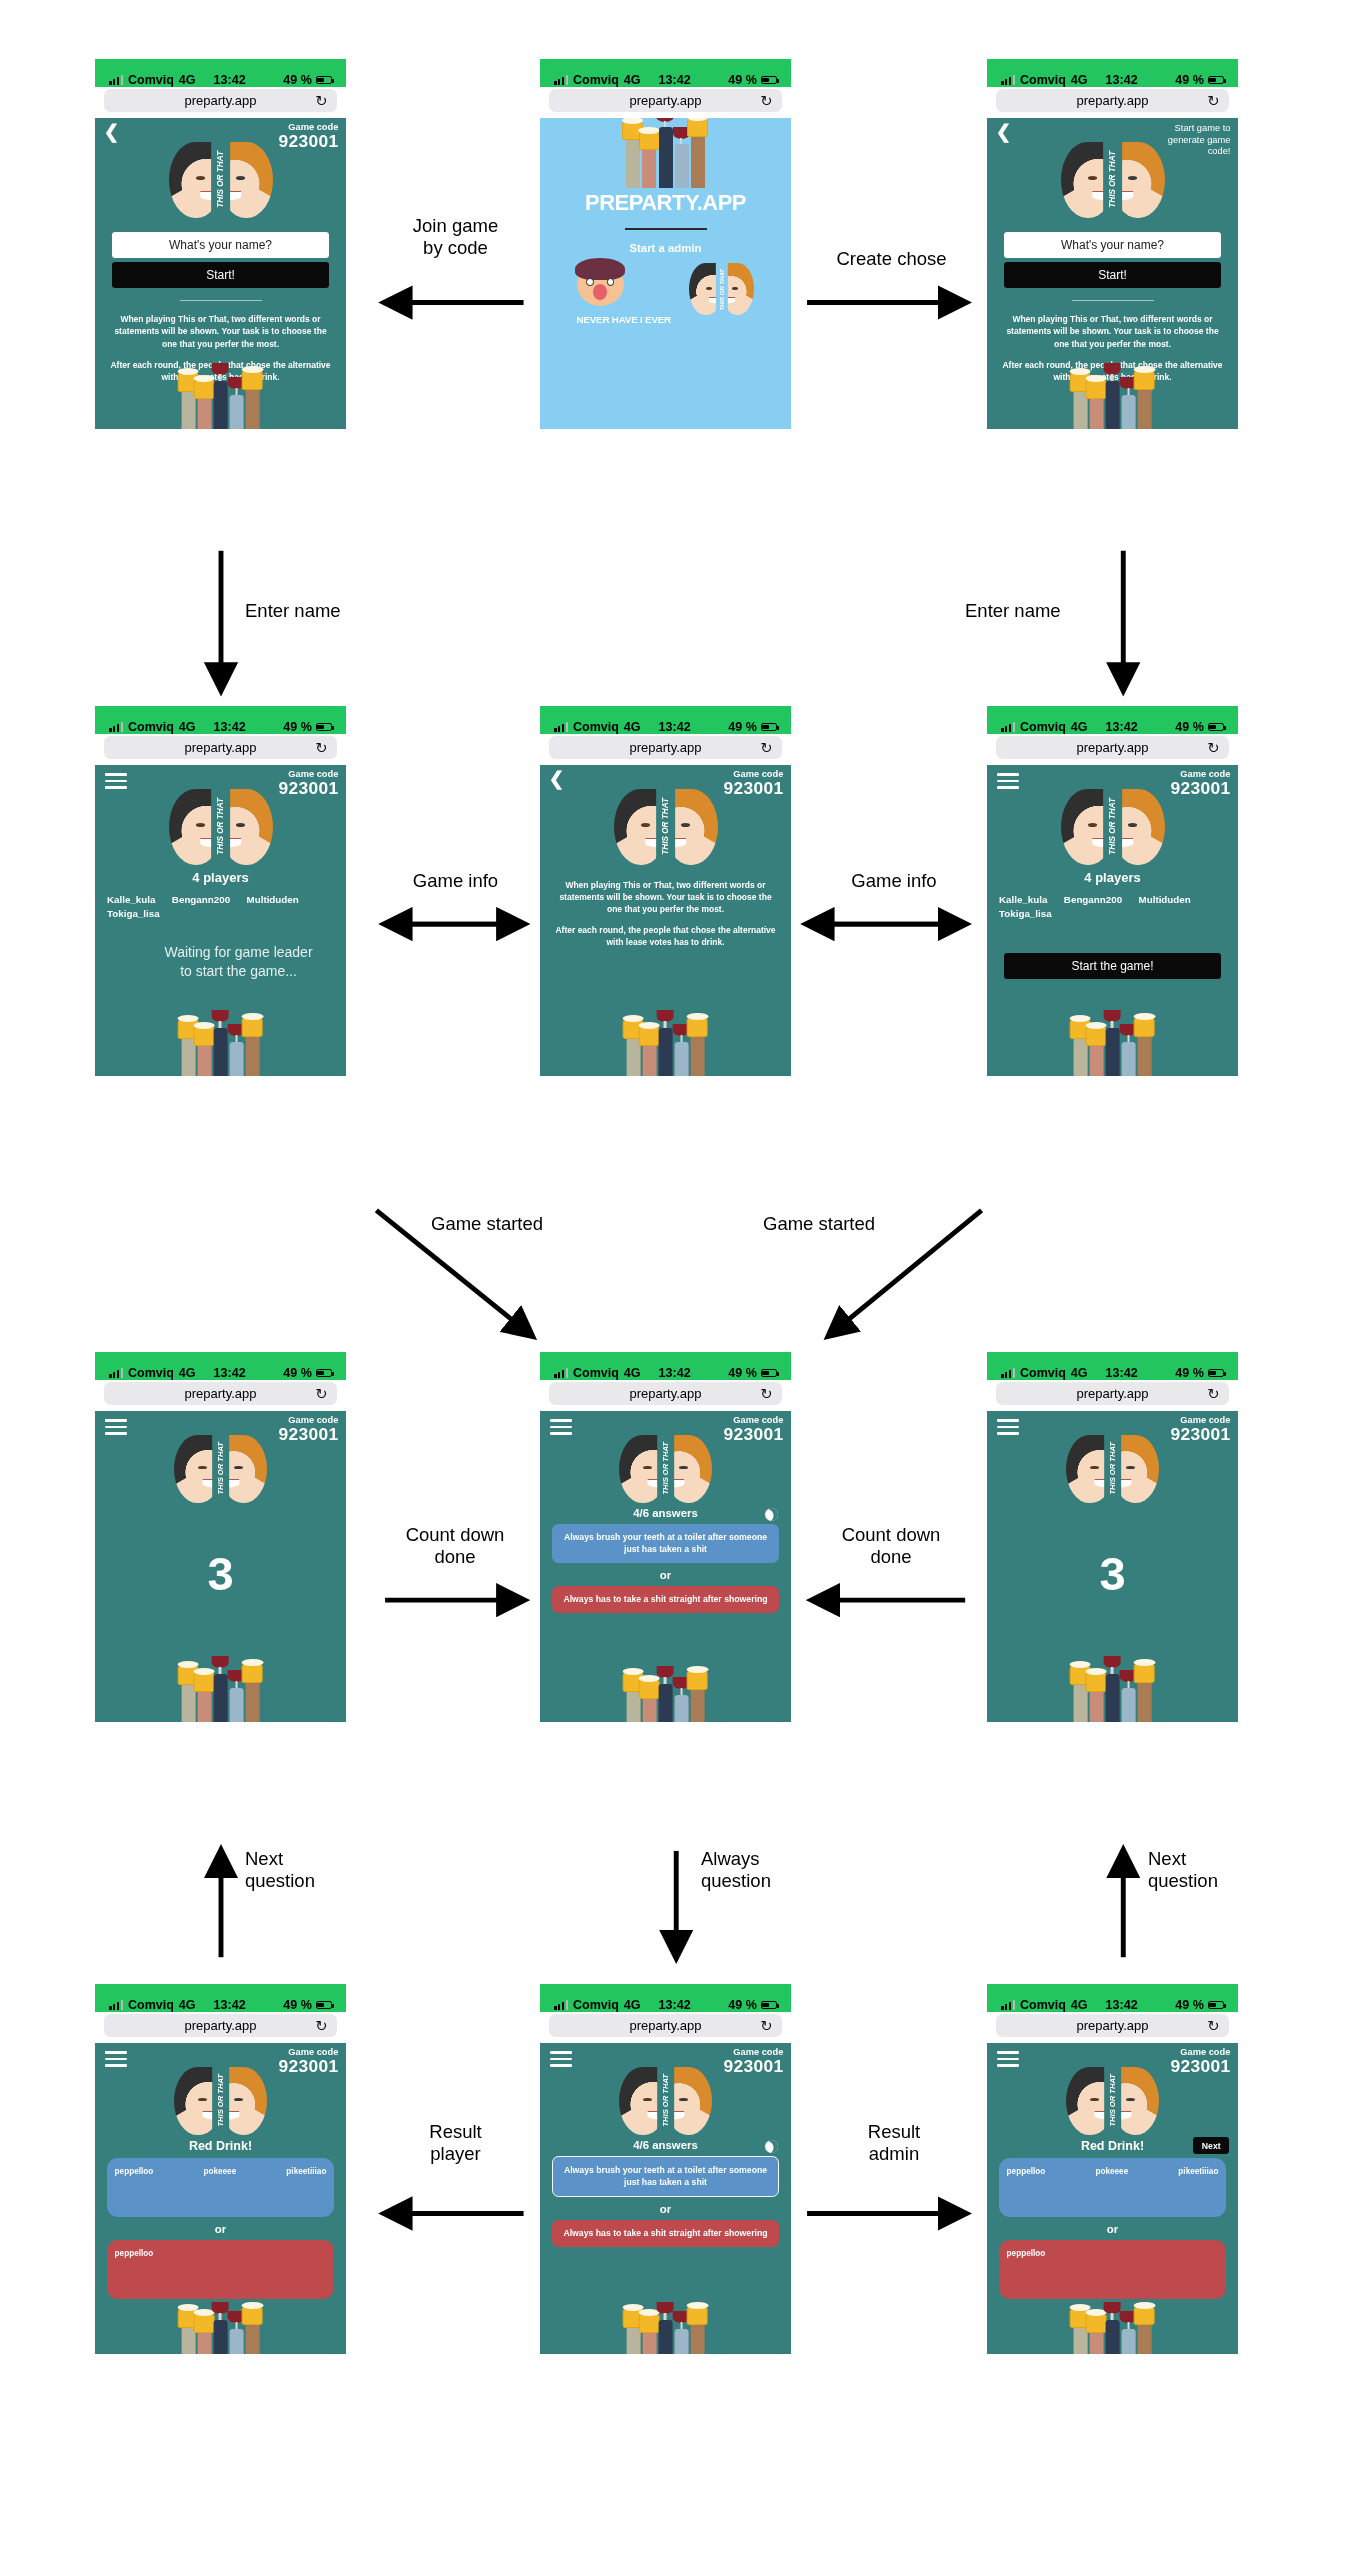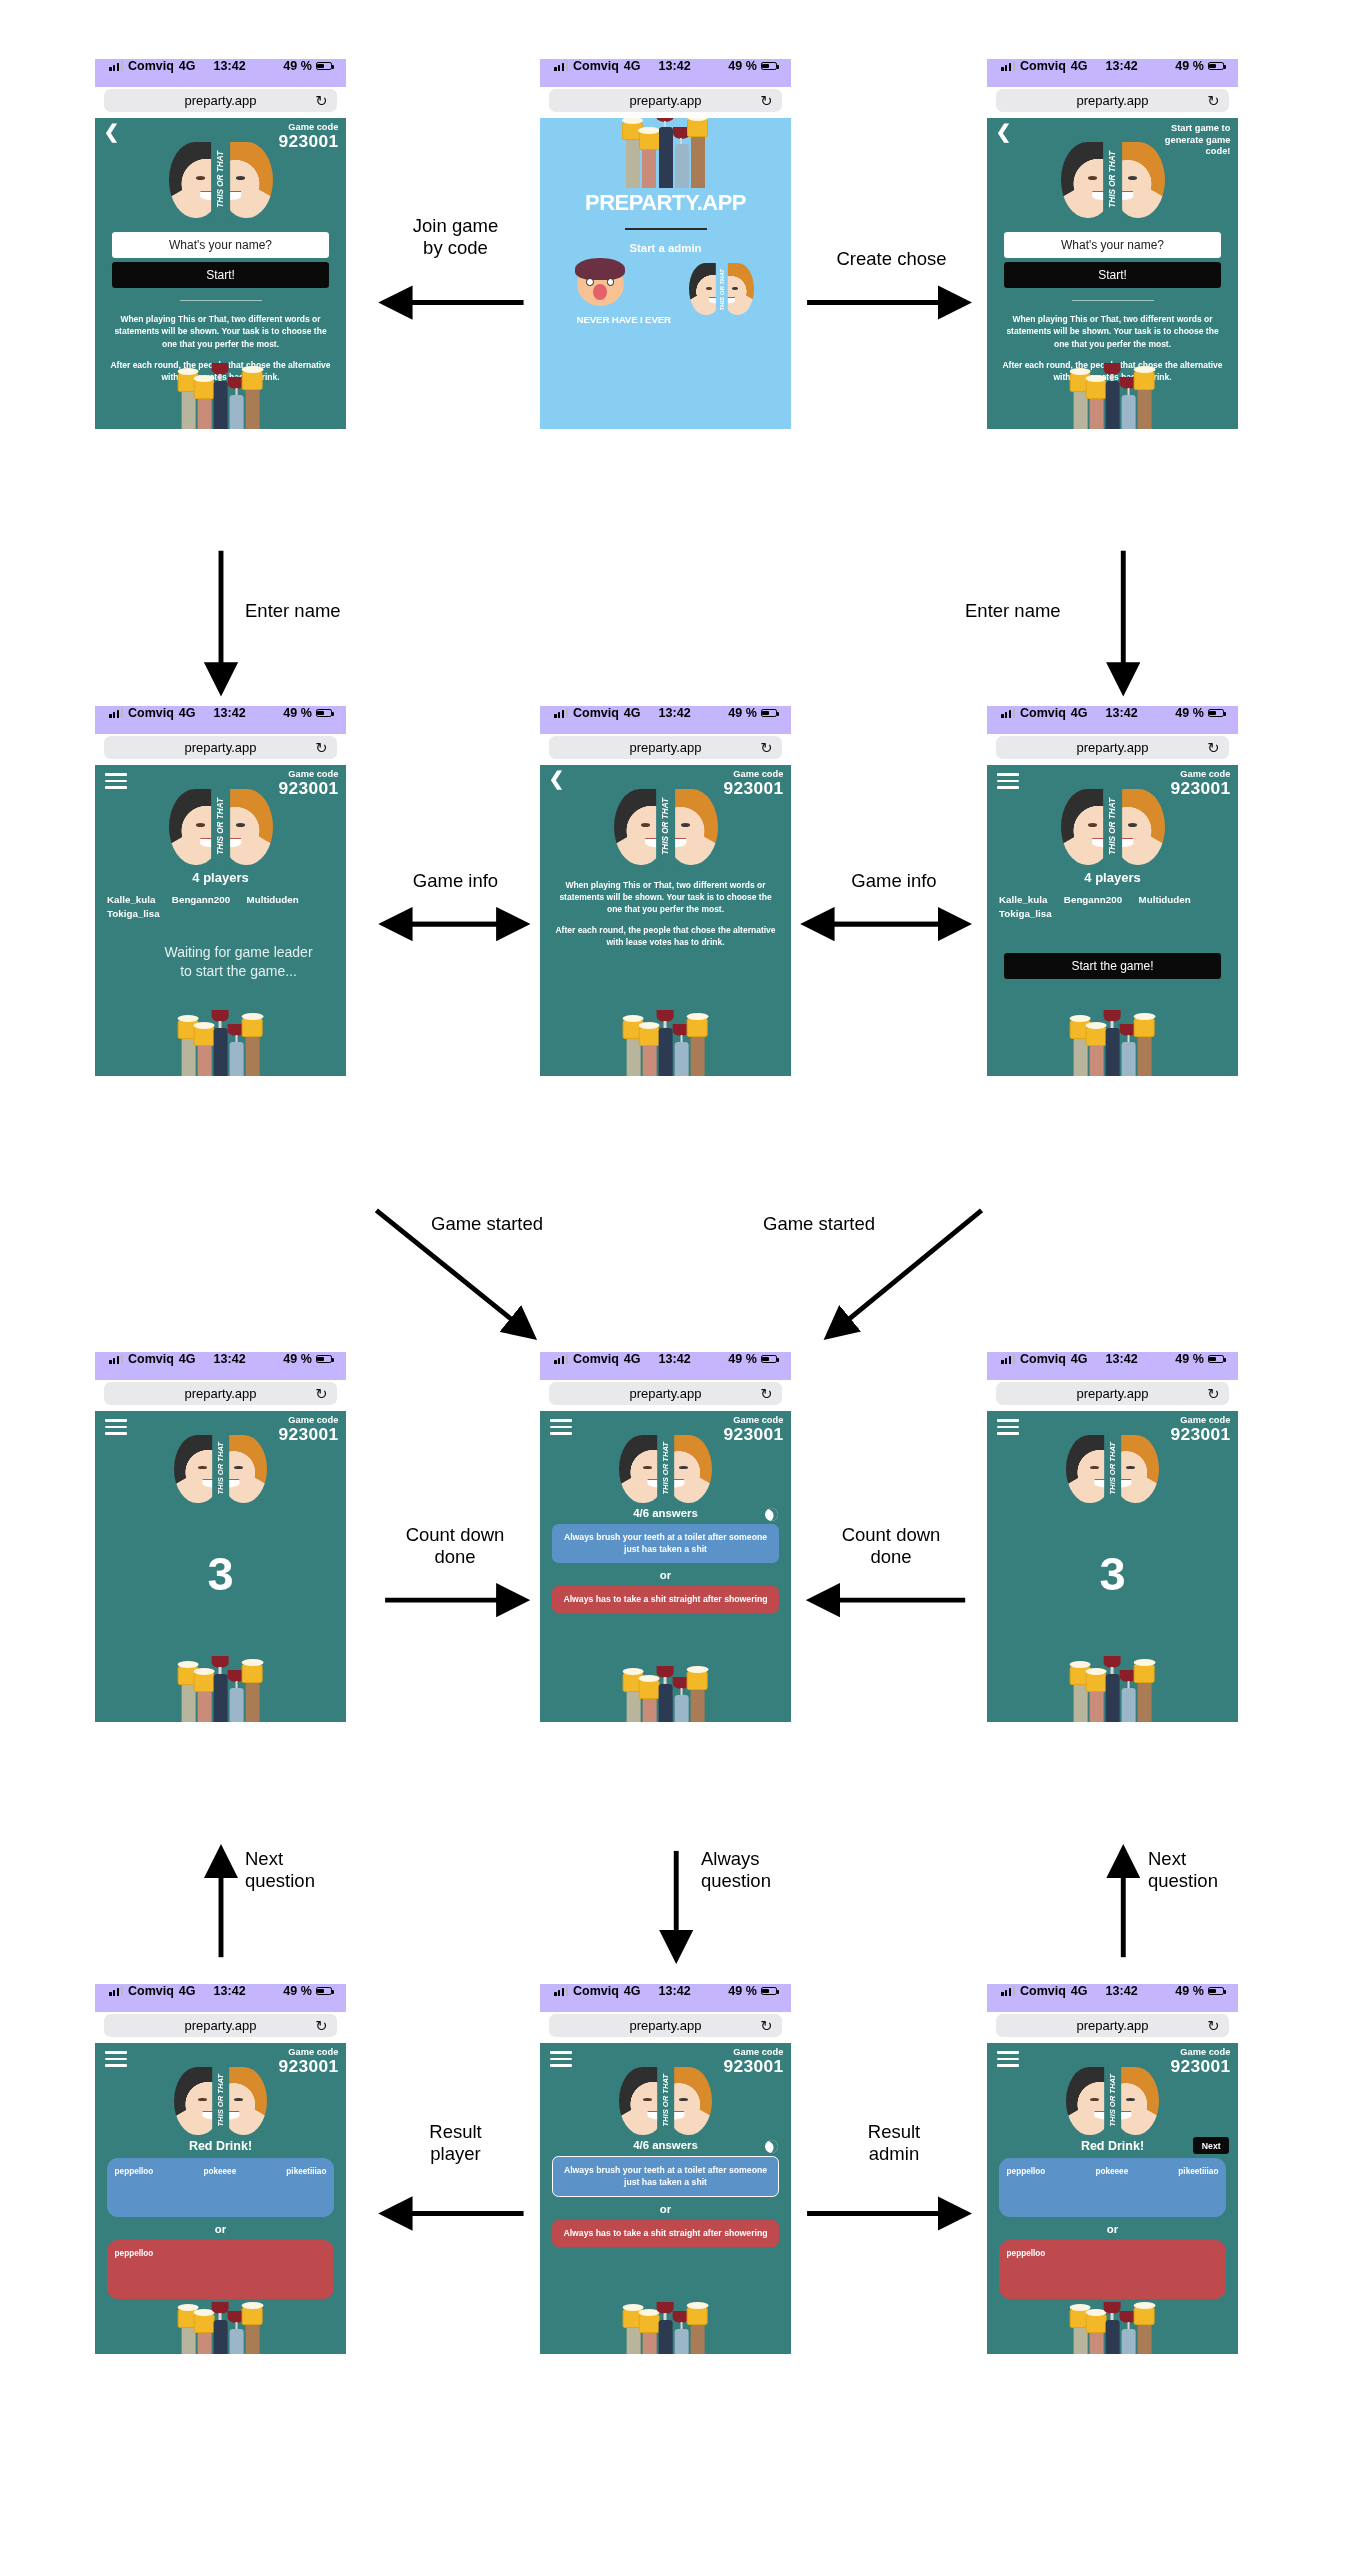--- a/index.html
+++ b/index.html
@@ -7,21 +7,21 @@
     width: 1353px; height: 2576px;
     background: #ffffff;
     font-family: "Liberation Sans", sans-serif;
     position: relative; overflow: hidden;
   }
   .canvas { position: absolute; inset: 0; }
 
   
   .phone { position: absolute; width: 251px; }
   .statusbar {
-    height: 28px; background: #c4b5fd; display: flex; align-items: flex-start;
+    height: 28px; background: #22c55e; display: flex; align-items: flex-end;
     padding: 0 14px; font-size: 12.5px; font-weight: bold; color: #000;
   }
   .sb-left { display: flex; align-items: center; gap: 4.9px; flex: 1; }
   .sb-center { flex: 1; text-align: center; letter-spacing: 0.1px; }
   .sb-right { flex: 1; display: flex; align-items: center; justify-content: flex-end; gap: 3.8px; }
   .bars { display: flex; align-items: flex-end; gap: 1.4px; height: 9.3px; }
   .bars i { width: 2.5px; background: #000; border-radius: 0.5px; display: block; }
   .bars i:nth-child(1) { height: 3.3px; }
   .bars i:nth-child(2) { height: 5.5px; }
   .bars i:nth-child(3) { height: 7.6px; }
@@ -43,21 +43,21 @@
   .screen { position: relative; background: #367f7c; overflow: hidden; }
   .screen.blue { background: #87cef2; }
 
   
   .back-arrow { position: absolute; left: 8.7px; top: 5.5px; color: #fff; font-size: 18.5px; font-weight: bold; line-height: 1; z-index: 5;}
   .hamburger { position: absolute; left: 9.8px; top: 8.7px; z-index: 5; width: 22px; }
   .hamburger span { display:block; height:2.7px; background:#fff; border-radius:1.1px; margin-bottom:3.8px; }
   .gamecode { position: absolute; right: 7.6px; top: 4.4px; text-align: right; color: #fff; z-index: 5; }
   .gamecode .lbl { font-size: 9.3px; font-weight: bold; line-height: 1.1; }
   .gamecode .num { font-size: 17.4px; font-weight: bold; letter-spacing: 0.3px; line-height: 1.1;}
-  .hint-tr { position: absolute; right: 7.6px; top: 5.5px; text-align: right; color: #fff; font-size: 9.3px; font-weight: bold; line-height: 1.25; z-index: 5;}
+  .hint-tr { position: absolute; right: 7.6px; top: 5.5px; text-align: right; color: #fff; font-size: 9.3px; font-weight: normal; line-height: 1.25; z-index: 5;}
 
   
   .tot { position: relative; margin: 0 auto; }
   .tot .face { position: absolute; top: 0; width: 50%; height: 100%; }
   .tot .lft { left: 0; background: radial-gradient(circle at 72% 55%, #f7d9c0 0 44%, rgba(0,0,0,0) 45%), linear-gradient(150deg,#2f2f2f 0 52%, #f7d9c0 53%); border-radius: 50% 10% 46% 50%; }
   .tot .rgt { right: 0; background: radial-gradient(circle at 28% 55%, #f7d9c0 0 42%, rgba(0,0,0,0) 43%), linear-gradient(210deg,#d98a2b 0 52%, #f7d9c0 53%); border-radius: 10% 50% 50% 46%; }
   .tot .band {
     position: absolute; left: 50%; top: -6%; transform: translateX(-50%);
     width: 19%; height: 112%; background: #367f7c;
     display: flex; align-items: center; justify-content: center;

